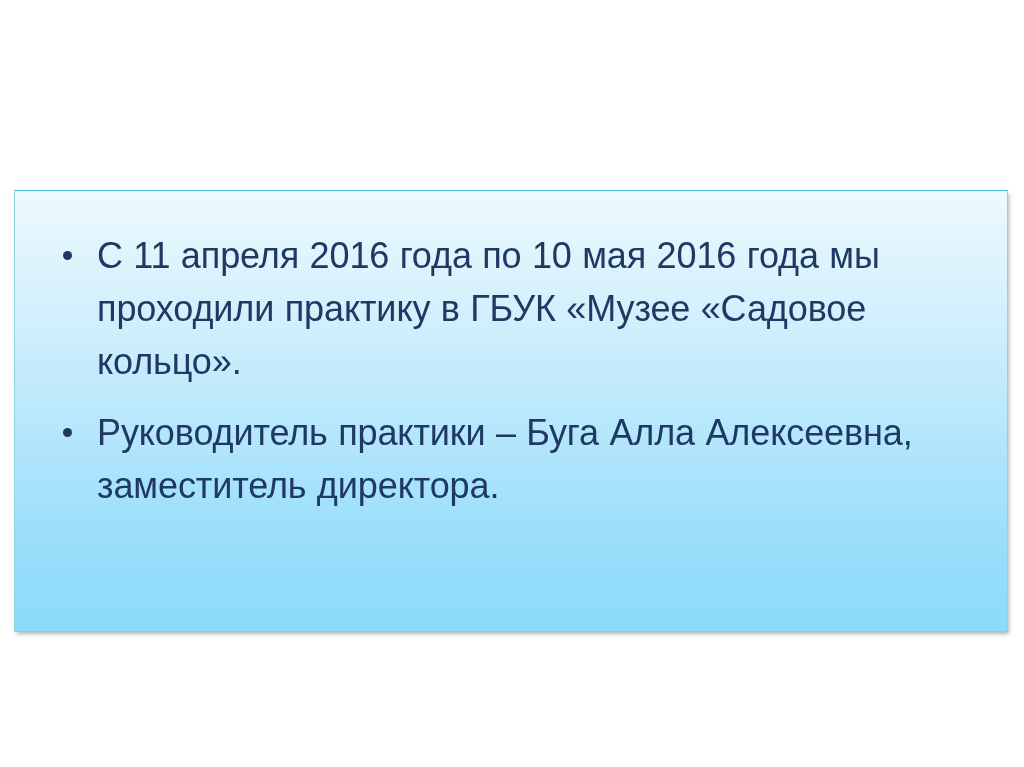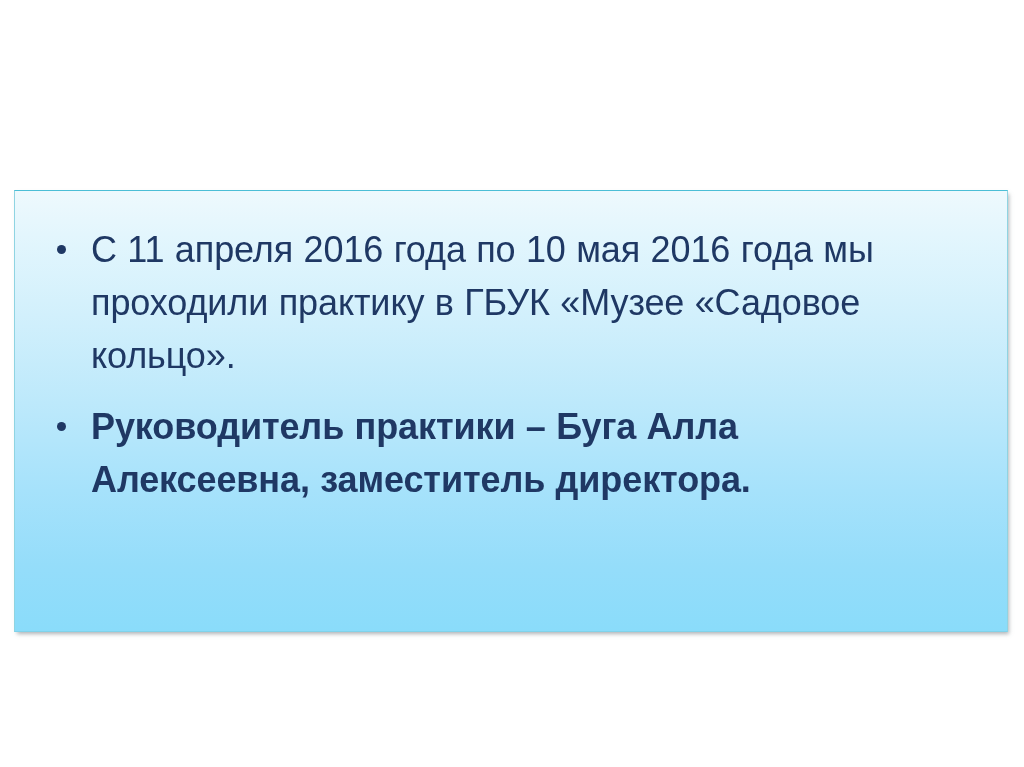--- a/index.html
+++ b/index.html
@@ -56,40 +56,39 @@
         #95ddfa 85%,
         #8adcfa 100%
     );
     box-shadow: 2px 3px 4px -1px rgba(110, 118, 124, 0.55);
     padding: 0;
   }
 
   
   .bullet-list {
     list-style: none;
-    margin: 10px;
+    margin: 16px;
     padding: 22px 38px 0 18px;
   }
 
   .bullet-item {
     position: relative;
     display: block;
     margin: 0 0 18px 0;
     padding-left: 48px;
     color: #1f3864;
     font-size: 36px;
     line-height: 53px;
     letter-spacing: -0.1px;
     font-weight: 400;
     word-spacing: 0.5px;
   }
 
   .bullet-item:last-child {
     margin-bottom: 0;
-    font-weight: bold;
   }
 
   .bullet-marker {
     position: absolute;
     left: 14px;
     top: 22px;
     width: 9px;
     height: 9px;
     border-radius: 50%;
     background: #1f3864;

